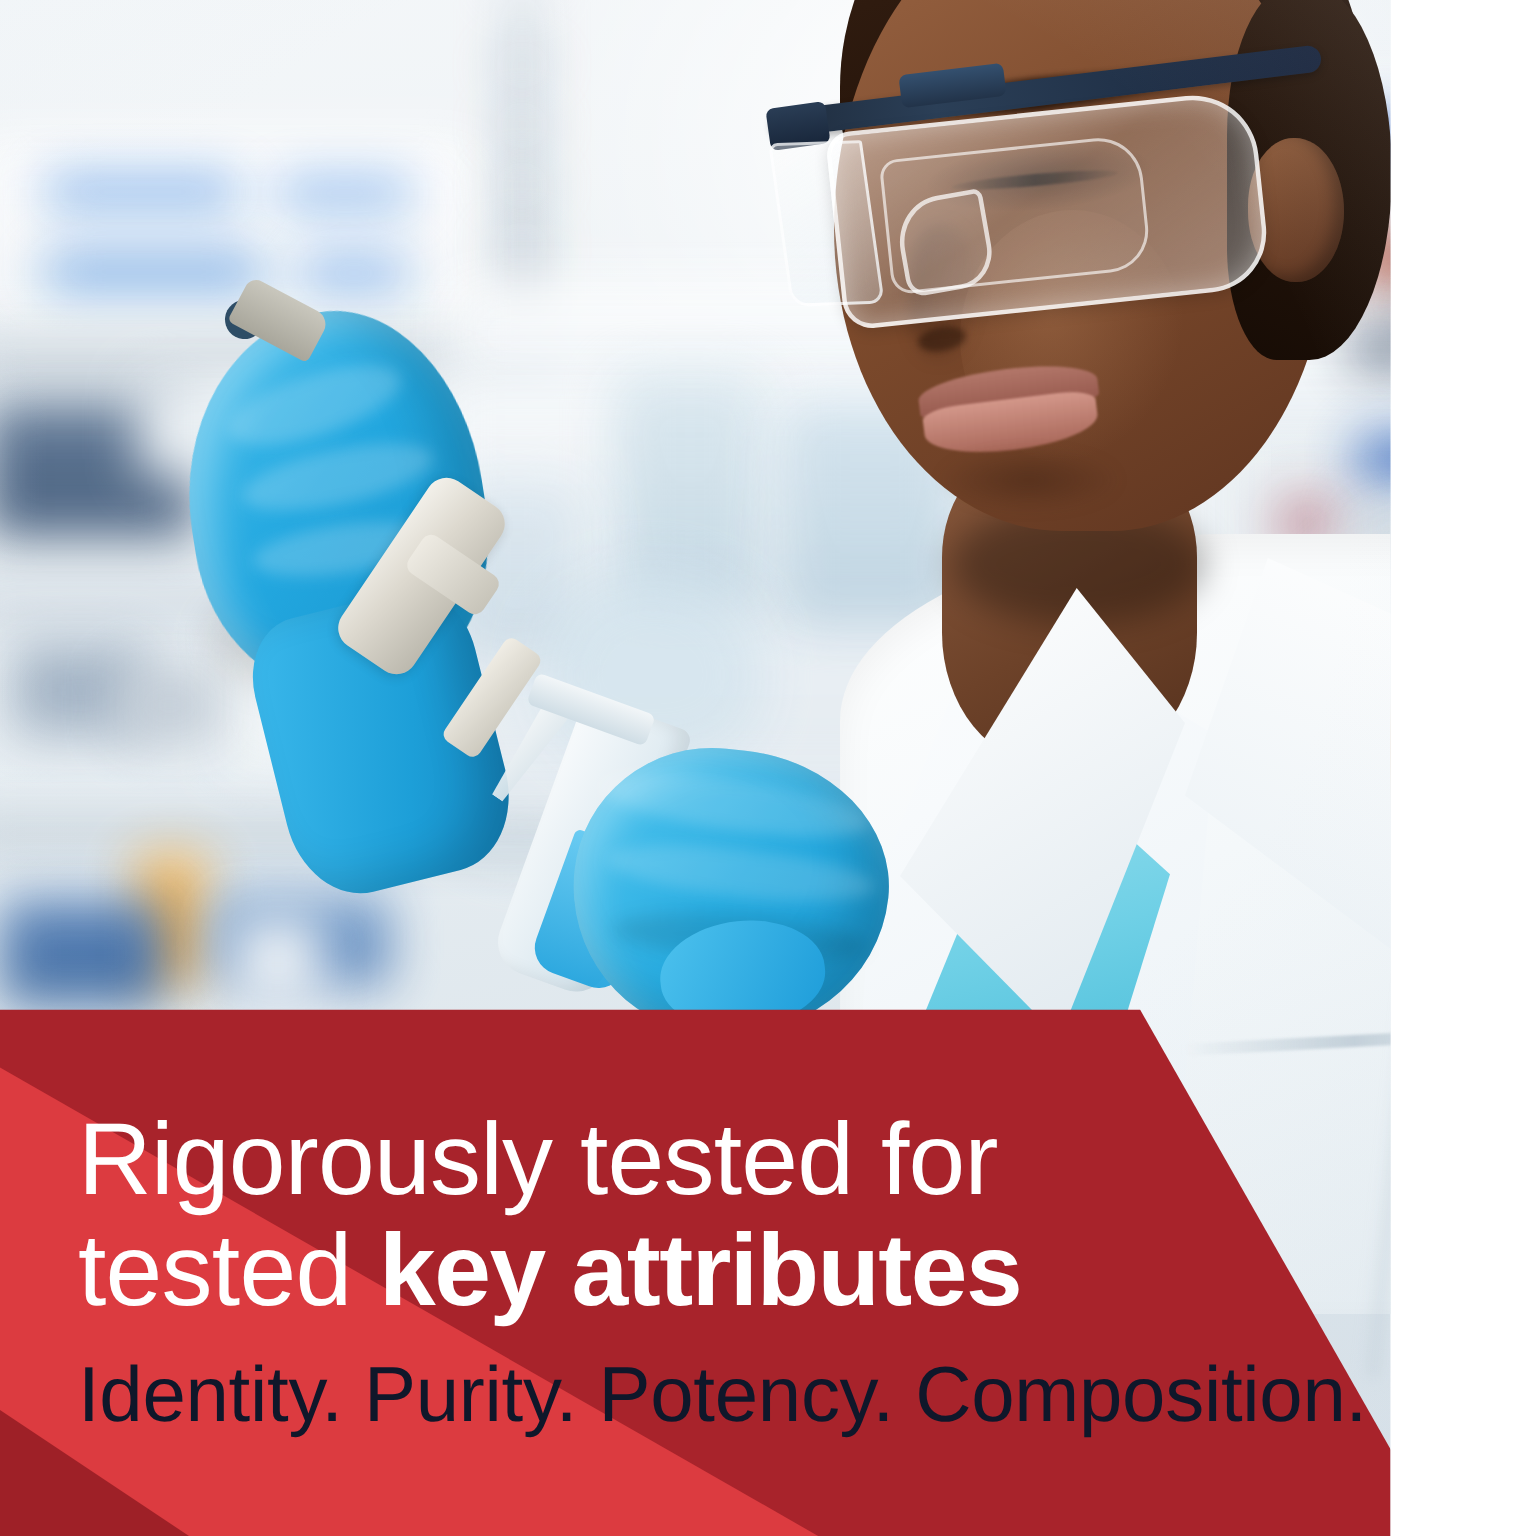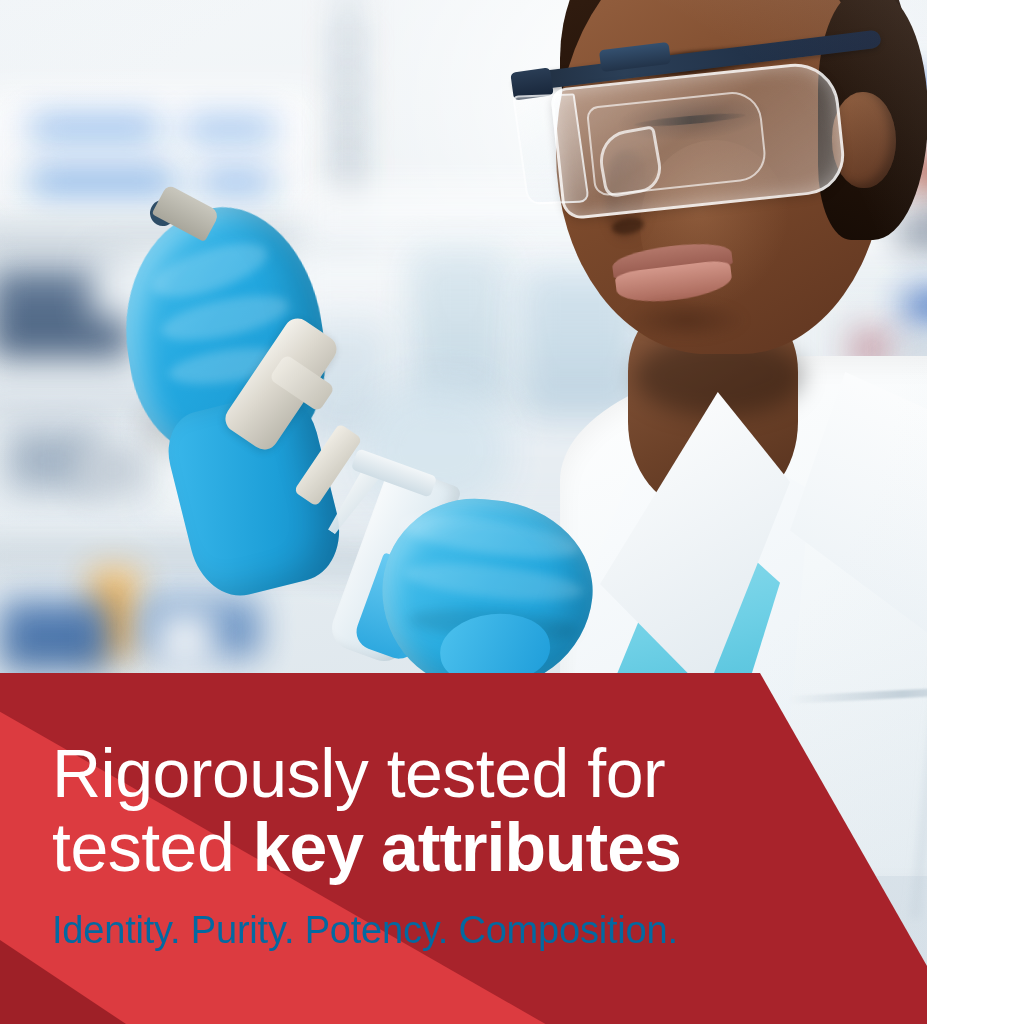--- a/index.html
+++ b/index.html
@@ -421,22 +421,22 @@
     letter-spacing: -0.5px;
     font-weight: 300;
     margin: 0;
     white-space: nowrap;
   }
   .headline .bold {
     font-weight: 700;
     letter-spacing: -1px;
   }
   .subline {
-    color: #0369a1;
-    font-size: 38px;
+    color: #0f172a;
+    font-size: 52px;
     line-height: 44px;
     font-weight: 400;
     letter-spacing: -0.2px;
     margin: 0;
     padding-top: 24px;
     white-space: nowrap;
   }
 </style>
 </head>
 <body>

